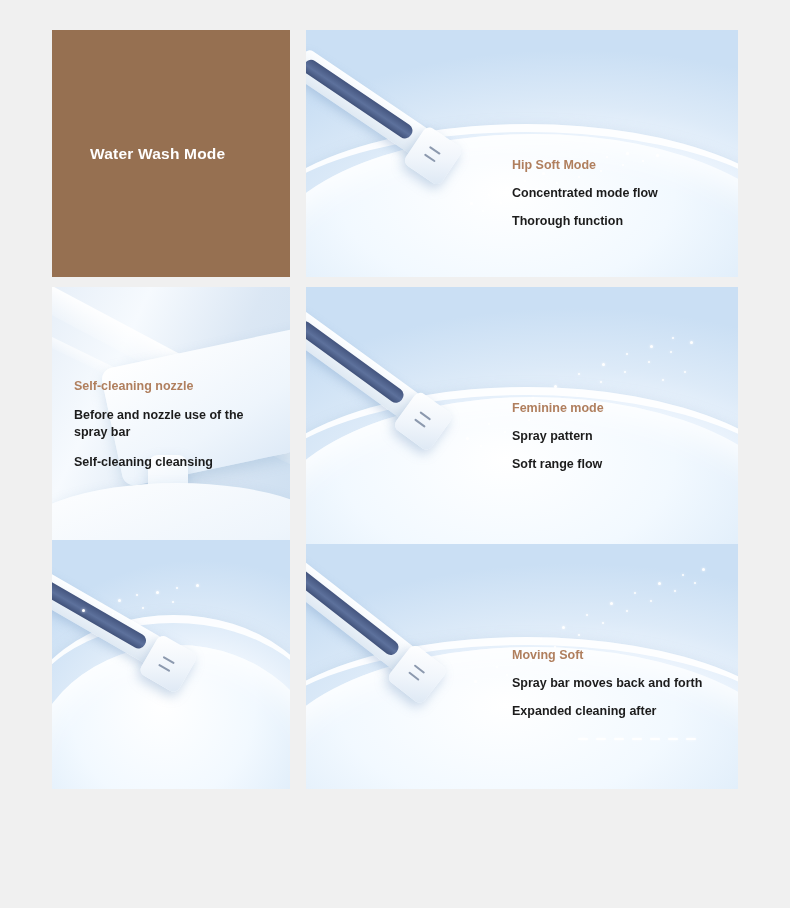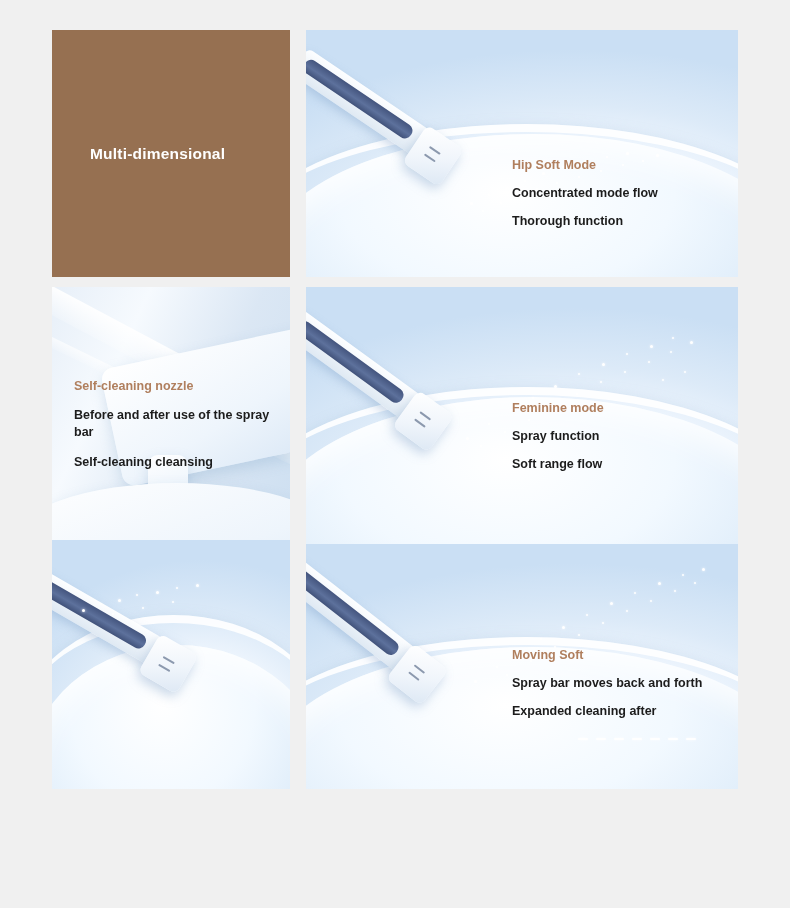--- a/index.html
+++ b/index.html
@@ -181,21 +181,21 @@
     background: linear-gradient(160deg, #ffffff 0%, #eef5fc 60%, #dbe8f6 100%);
     box-shadow: 0 6px 14px rgba(130,165,200,0.3);
   }
 </style>
 </head>
 <body>
 
 <div class="page">
 
   <div class="panel title-card">
-    <div class="line">Multi-dimensional</div>
+    <div class="line">Water Wash Mode</div>
   </div>
 
   <div class="panel" id="panel-hip">
     <div class="photo bowl-bg">
       <div class="bowl-rim"></div>
     </div>
 
     <div class="spray-bar" style="left:2px; top:18px; transform: rotate(34deg);">
       <div class="arm" style="left:0; top:0;"></div>
       <div class="head" style="left:142px; top:-3px;">
@@ -263,21 +263,21 @@
       <span style="left:84px; top:12px; width:3px; height:3px;"></span>
       <span style="left:104px;top:8px;  width:2px; height:2px;"></span>
       <span style="left:124px;top:5px;  width:3px; height:3px;"></span>
       <span style="left:40px; top:34px; width:2px; height:2px;"></span>
       <span style="left:70px; top:28px; width:2px; height:2px;"></span>
       <span style="left:100px;top:22px; width:2px; height:2px;"></span>
     </div>
 
     <div class="caption" style="left:22px; top:92px; width:200px;">
       <div class="head-label">Self-cleaning nozzle</div>
-      <div class="body-line wrap">Before and after use of the spray bar</div>
+      <div class="body-line wrap">Before and nozzle use of the spray bar</div>
       <div class="body-line">Self-cleaning cleansing</div>
     </div>
   </div>
 
   <div class="panel" id="panel-feminine">
     <div class="photo bowl-bg">
       <div class="bowl-rim"></div>
     </div>
 
     <div class="spray-bar" style="left:-4px; top:22px; transform: rotate(36deg);">
@@ -308,21 +308,21 @@
       <span style="left:168px;top:44px;  width:2px; height:2px;"></span>
       <span style="left:192px;top:34px;  width:2px; height:2px;"></span>
       <span style="left:214px;top:24px;  width:2px; height:2px;"></span>
       <span style="left:234px;top:14px;  width:3px; height:3px;"></span>
       <span style="left:206px;top:52px;  width:2px; height:2px;"></span>
       <span style="left:228px;top:44px;  width:2px; height:2px;"></span>
     </div>
 
     <div class="caption" style="left:206px; top:114px;">
       <div class="head-label">Feminine mode</div>
-      <div class="body-line">Spray function</div>
+      <div class="body-line">Spray pattern</div>
       <div class="body-line">Soft range flow</div>
     </div>
   </div>
 
   <div class="panel" id="panel-moving">
     <div class="photo bowl-bg">
       <div class="bowl-rim"></div>
     </div>
 
     <div class="spray-bar" style="left:-6px; top:14px; transform: rotate(38deg);">

